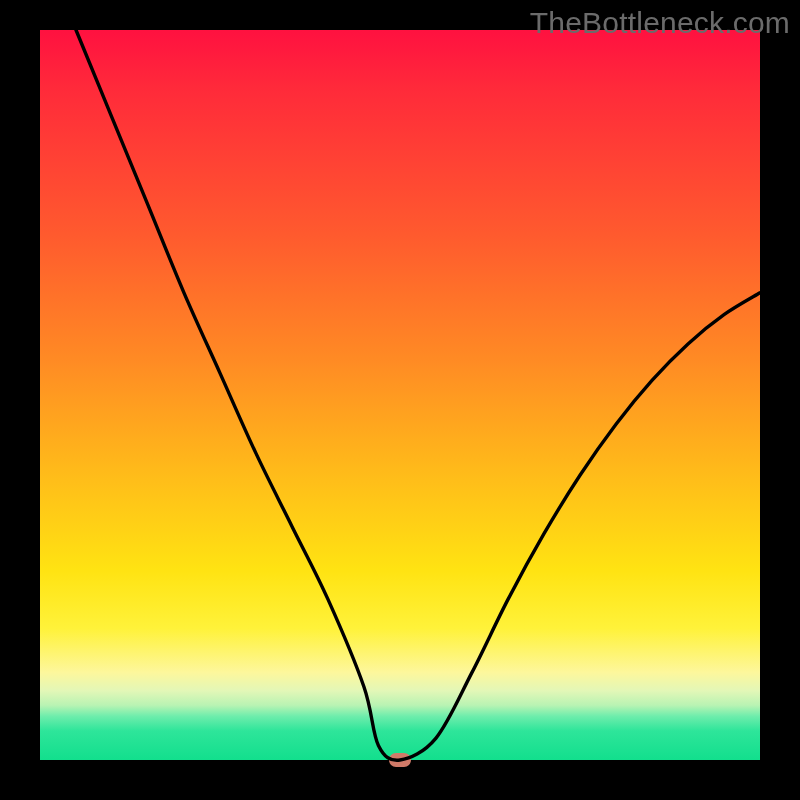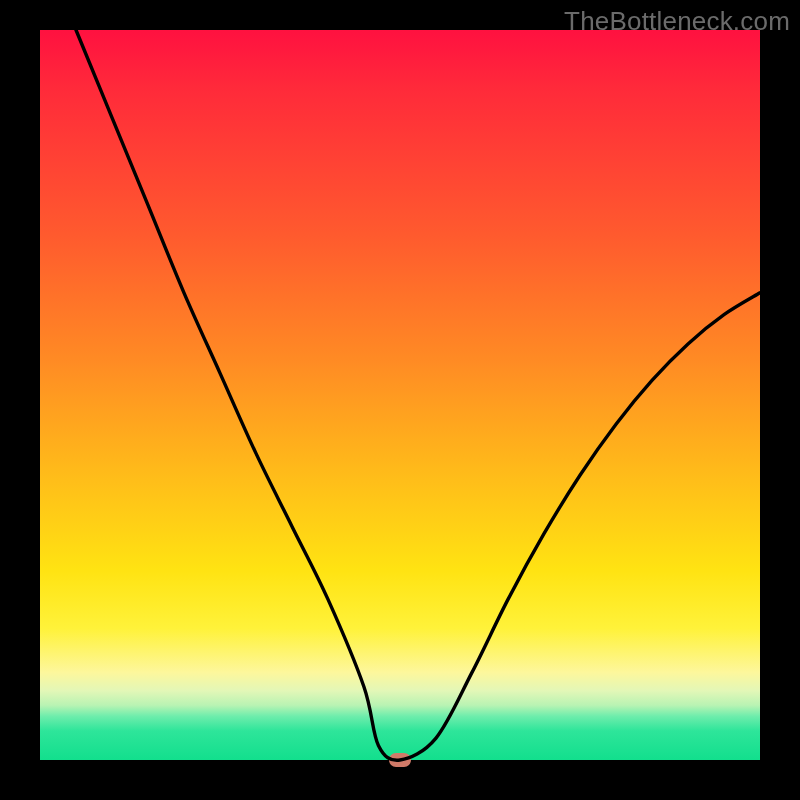--- a/index.html
+++ b/index.html
@@ -15,21 +15,21 @@
     position: relative;
     width: 800px;
     height: 800px;
     background: #000;
   }
   .watermark {
     position: absolute;
     top: 6px;
     right: 10px;
     color: #6b6b6b;
-    font-size: 26px;
+    font-size: 30px;
     font-weight: 500;
     letter-spacing: 0.2px;
     z-index: 5;
     user-select: none;
   }
   .plot-area {
     position: absolute;
     left: 40px;
     top: 30px;
     width: 720px;

